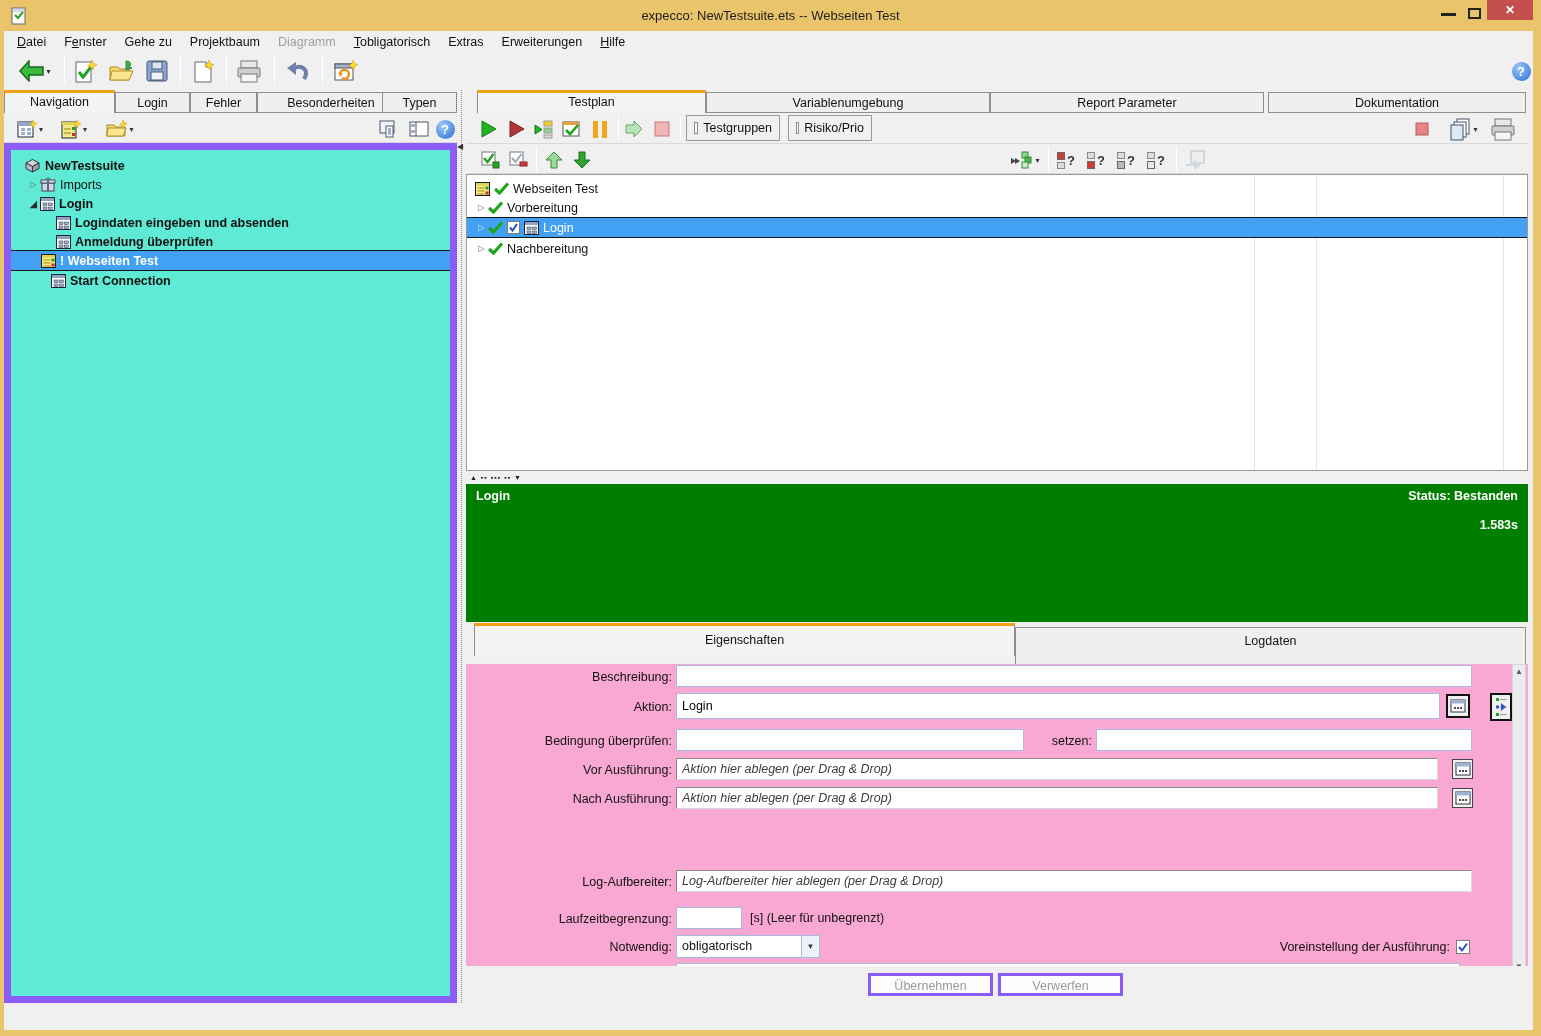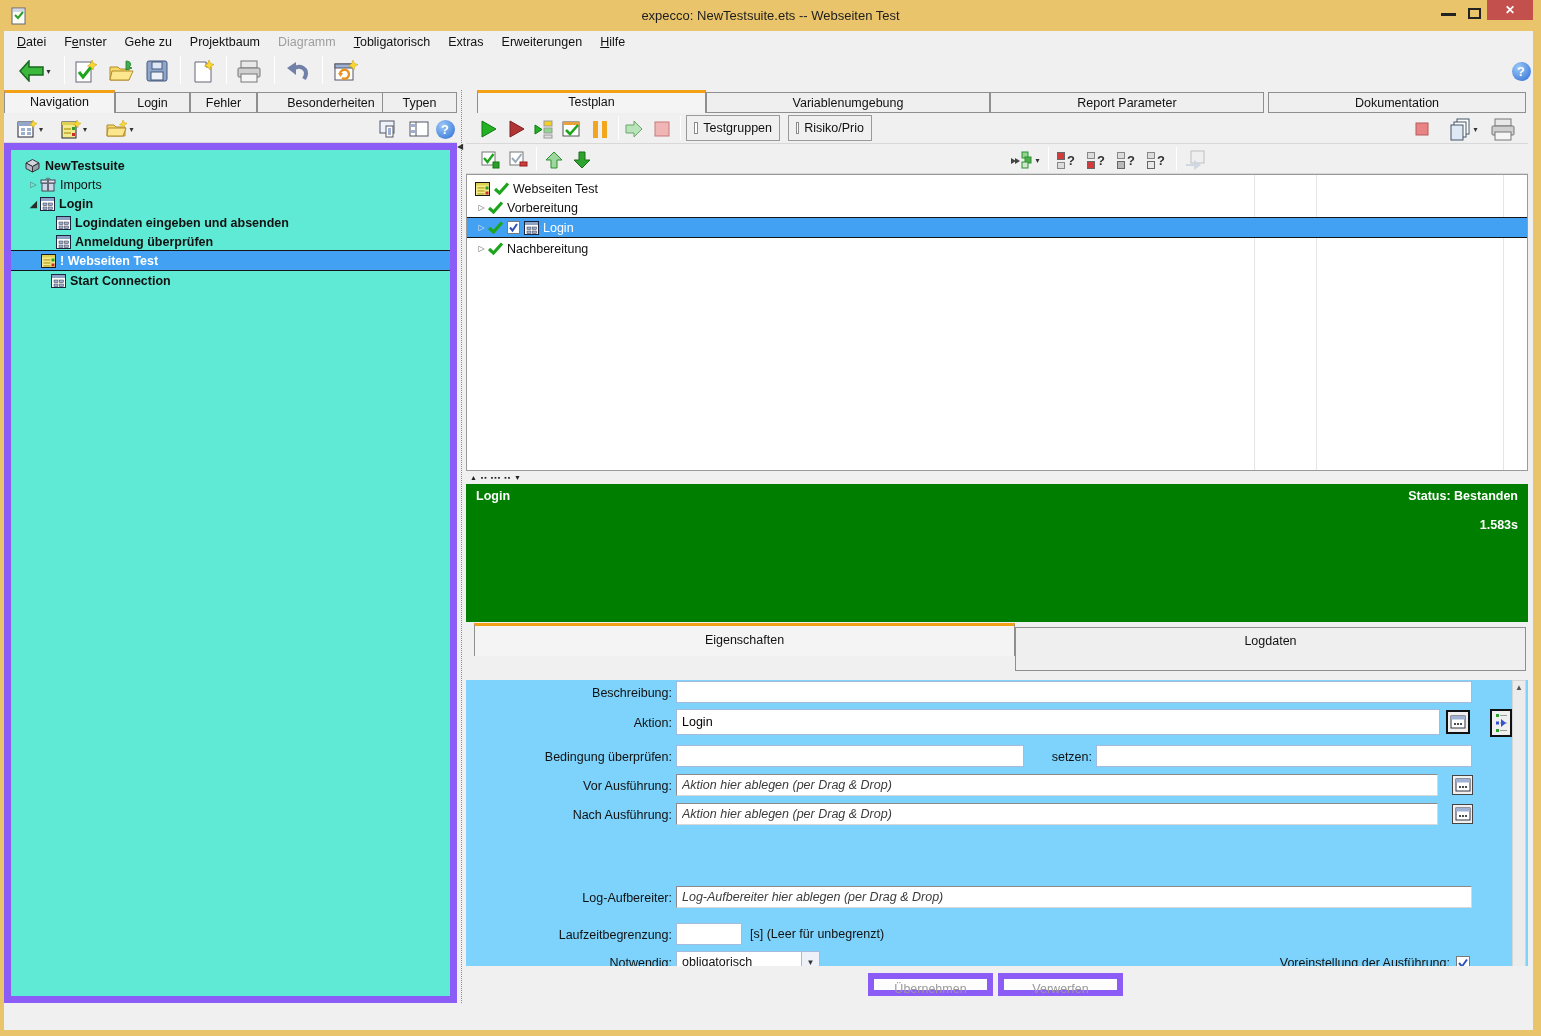--- a/index.html
+++ b/index.html
@@ -51,35 +51,35 @@
 .ticon{flex:none;margin-right:4px}
 .chk{flex:none;width:16px;margin-right:3px}
 .colsep{position:absolute;top:0;bottom:0;width:1px;background:rgba(0,0,0,.10)}
 
 #hsplit{position:absolute;left:0;top:381px;width:1062px;height:13px;background:#f0f0f0;font-size:7px;color:#222;line-height:13px;padding-left:4px;letter-spacing:1px}
 #greenpanel{position:absolute;left:0;top:394px;width:1062px;height:138px;background:#007E00;color:#fff}
 #greenpanel .gtitle{position:absolute;left:10px;top:5px;font-weight:bold}
 #greenpanel .gstatus{position:absolute;right:10px;top:5px;font-weight:bold}
 #greenpanel .gdur{position:absolute;right:10px;top:34px;font-weight:bold}
 
-#formarea{position:absolute;left:0;top:590px;width:1062px;height:310px;background:#7dd3fc;overflow:hidden}
+#formarea{position:absolute;left:0;top:574px;width:1062px;height:310px;background:#f9a8d4;overflow:hidden}
 .frow{position:absolute;left:0;right:0;height:26px}
 .flabel{position:absolute;left:0;width:206px;text-align:right;line-height:24px;white-space:nowrap}
 input.fin{position:absolute;height:22px;border:1px solid #A5BBDE;background:#fff;font-family:"Liberation Sans",sans-serif;font-size:12.5px;padding:0 5px;outline:none}
 input.dz{border:1px solid #d8d8d8;border-top:1px solid #8a8a8a;border-left:1px solid #8a8a8a;height:22px}
 input.dz::placeholder{font-style:italic;color:#3c3c3c;opacity:1}
 .winbtn{position:absolute;width:24px;height:24px;background:#f0f0f0;border:2px solid #111;display:flex;align-items:center;justify-content:center}
 .winbtn.thin{border:1px solid #444;width:21px;height:20px}
 .combo{position:absolute;height:23px;background:#fff;border:1px solid #A5BBDE;display:flex}
 .combo .cval{flex:1;line-height:21px;padding-left:5px}
 .combo .carr{width:18px;background:#eef2f8;border-left:1px solid #A5BBDE;text-align:center;line-height:21px;font-size:8px;color:#333}
 .vscroll{position:absolute;width:14px;background:#ececec;border:1px solid #d5d5d5;text-align:center;color:#555;font-size:8px}
 
 #btnrow{position:absolute;left:0;top:876px;width:1062px;height:37px;background:#f0f0f0}
-.formbtn{position:absolute;top:7px;width:125px;height:23px;background:#fdfdfd;border:6px solid #8b5cf6;color:#9a9a9a;text-align:center;line-height:21px}
+.formbtn{position:absolute;top:7px;width:125px;height:23px;background:#fdfdfd;border:3px solid #8b5cf6;color:#9a9a9a;text-align:center;line-height:21px}
 #statusbar{position:absolute;left:0;top:972px;width:1529px;height:27px;background:#f0f0f0;border-top:1px solid #c9c9c9}
 #statusbar .sl{position:absolute;left:8px;top:5px}
 #statusbar .sr{position:absolute;left:760px;top:5px}
 #statusbar .sdiv{position:absolute;top:2px;bottom:2px;width:1px;background:#c2c2c2;border-right:1px solid #fff}
 .lamp{position:absolute;left:1458px;top:4px;width:13px;height:18px;border-radius:50%;background:radial-gradient(circle at 35% 30%,#ffffff,#c8c8c8);border:1px solid #9e9e9e}
 .leftwhite{position:absolute;left:0;top:53px;width:453px;height:860px;background:#5eead4;border:7px solid #8b5cf6}
 .pausebars{width:14px;height:17px;border-left:5px solid #F2A51F;border-right:5px solid #F2A51F}
 .qicon{display:flex;align-items:center;gap:2px;font-weight:bold;color:#333;font-size:13px}
 .qsq{width:8px;height:8px;border:1px solid #666}
 .qsq2{width:8px;height:7px;border:1px solid #888;background:#dcdcdc}

